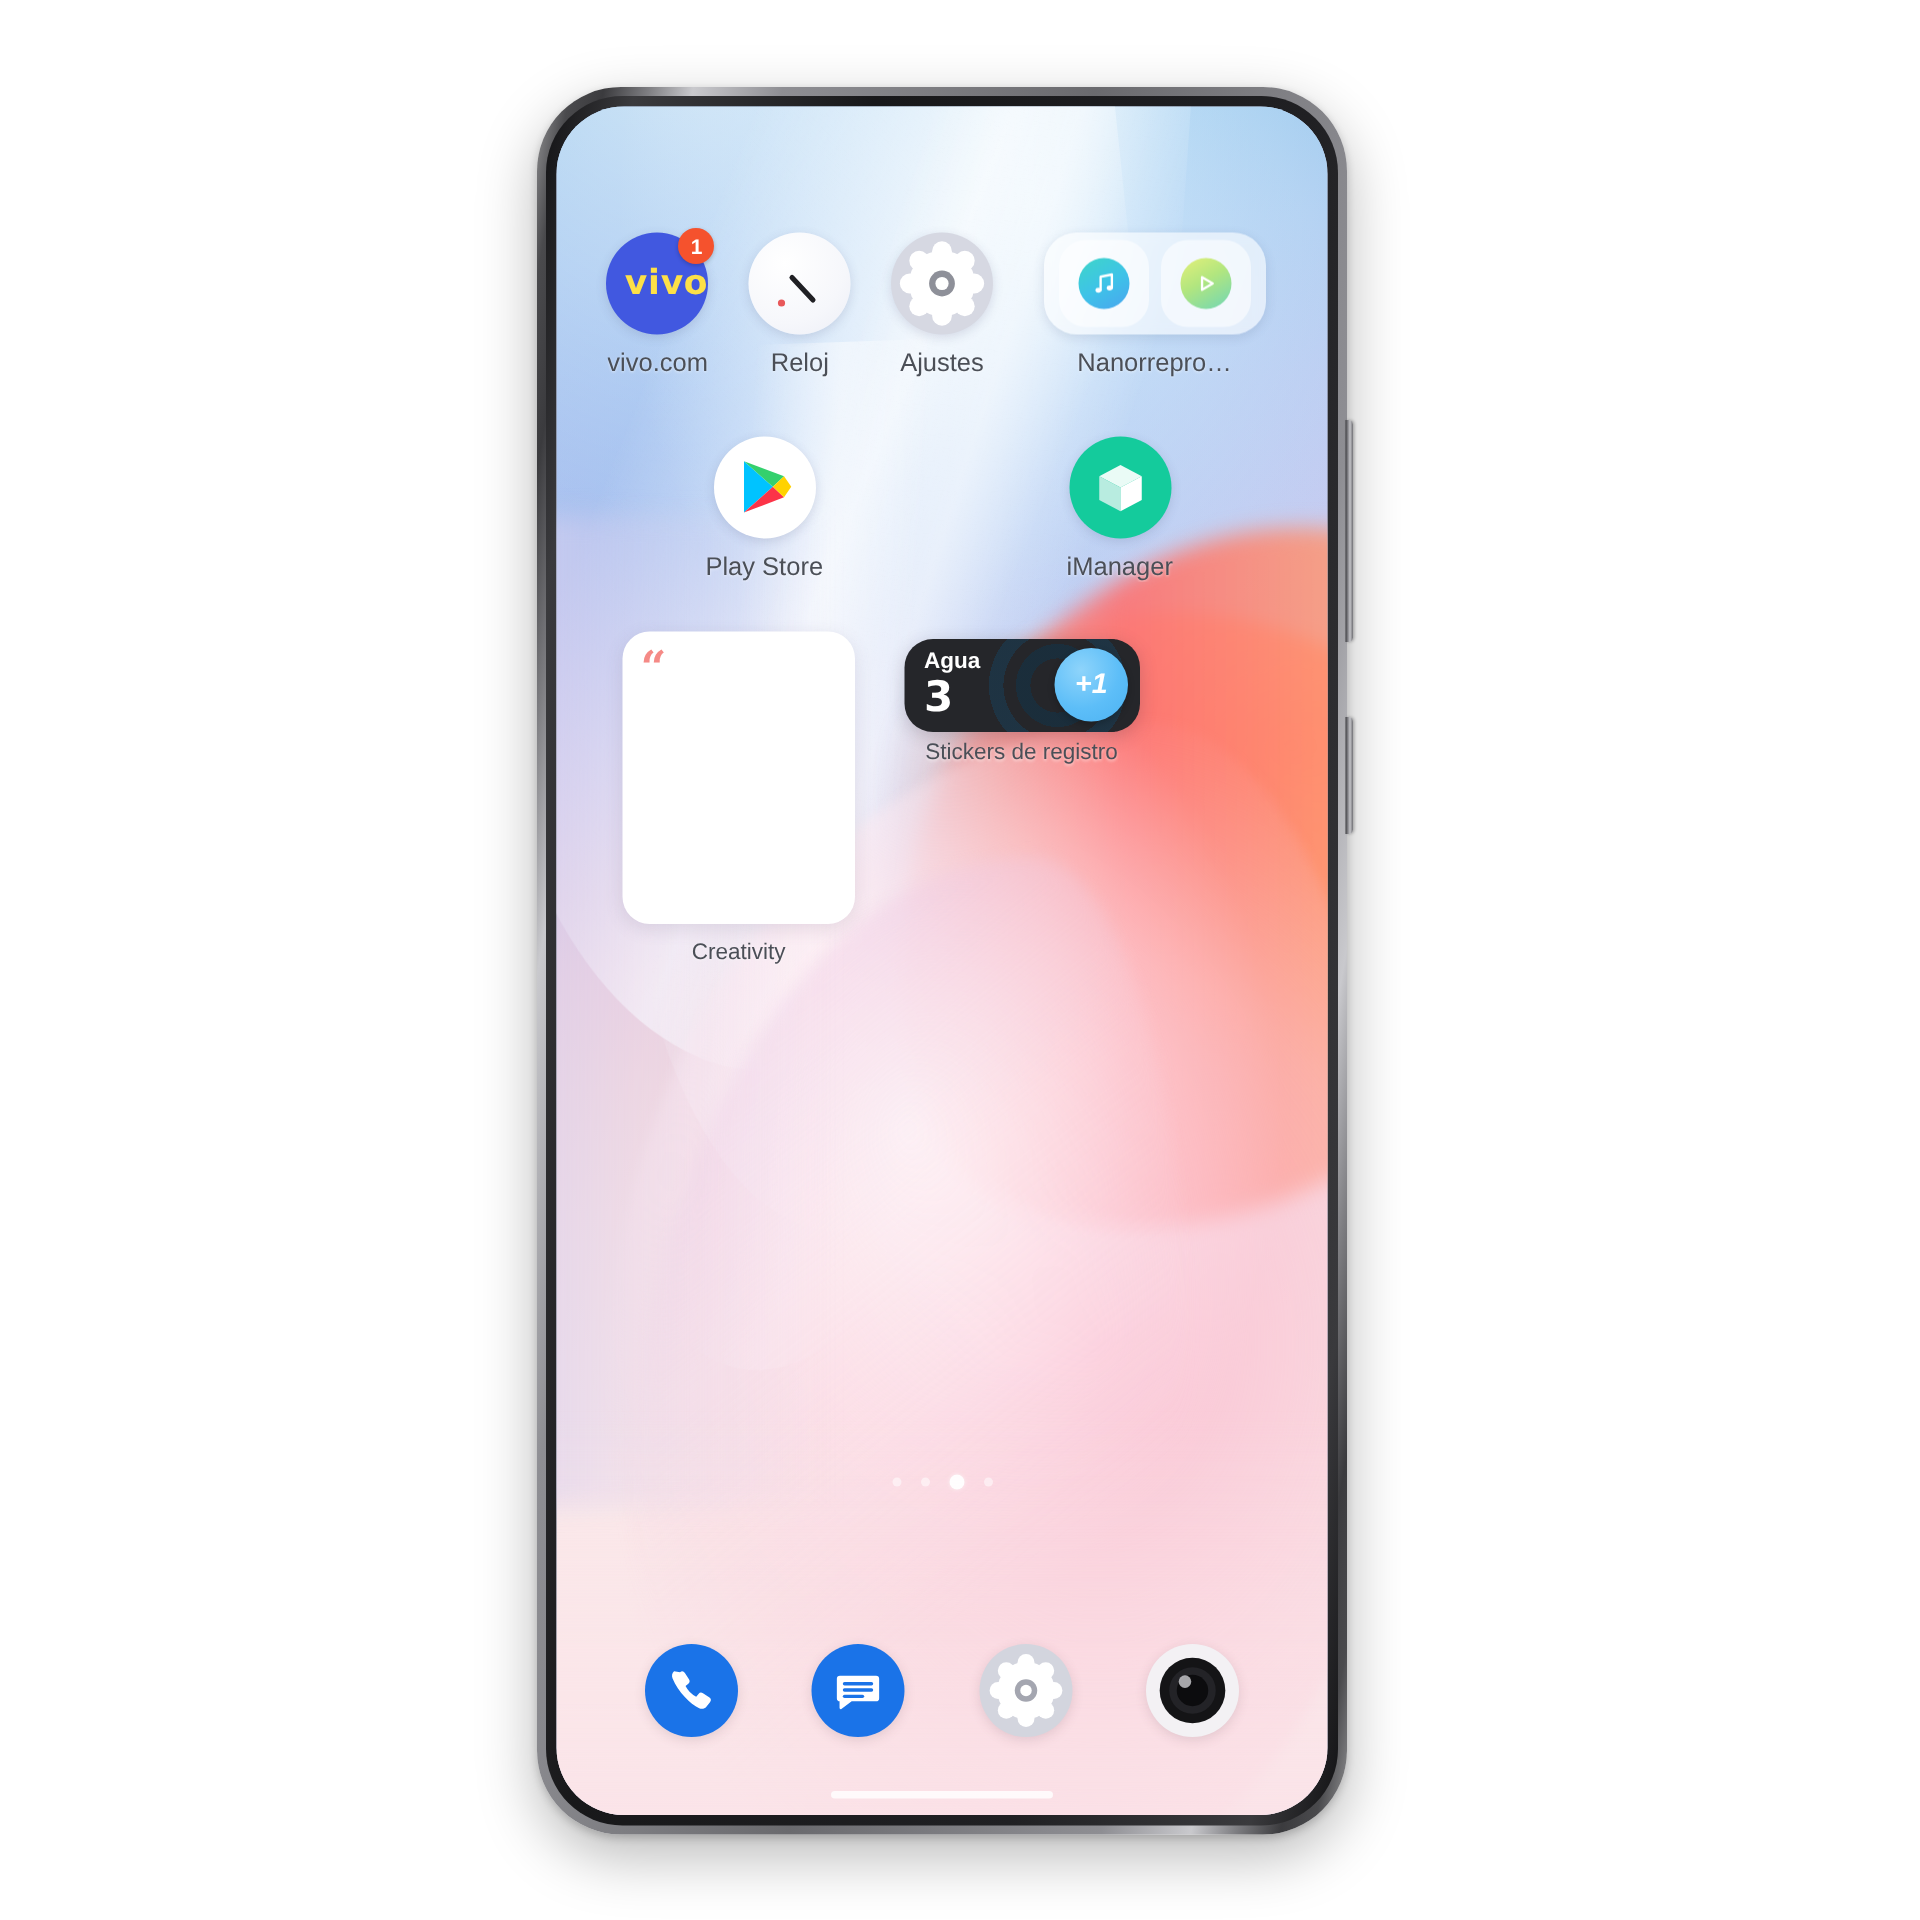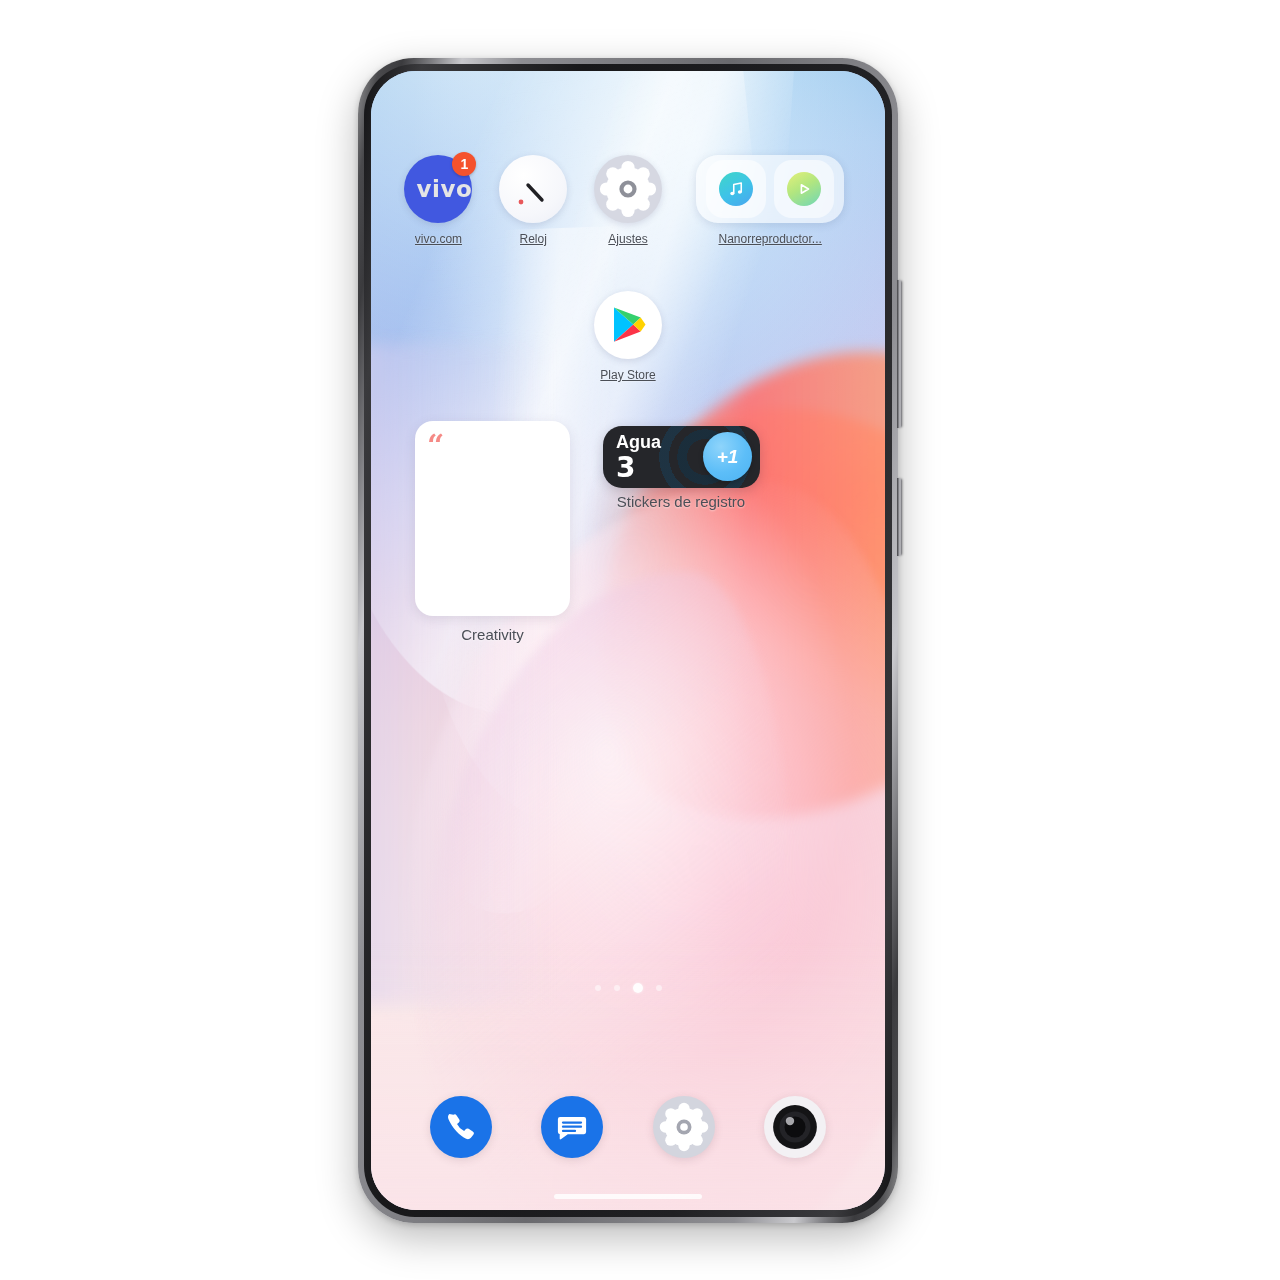--- a/index.html
+++ b/index.html
@@ -168,30 +168,29 @@
   #row-2 { top: 220px; }
 
   .app-cell {
     flex: 1 1 0;
     display: flex;
     flex-direction: column;
     align-items: center;
     gap: 10px;
   }
   .app-label {
-    font-size: 12px;
+    font-size: 17px;
     color: #4b4f57;
     line-height: 1.1;
     max-width: 104px;
     text-align: center;
     overflow: hidden;
     white-space: nowrap;
     text-overflow: ellipsis;
     text-shadow: 0 1px 2px rgba(255,255,255,0.55);
-    text-decoration: underline;
   }
 
   .icon-wrap { position: relative; width: 68px; height: 68px; }
   .icon-circle {
     width: 68px; height: 68px; border-radius: 50%;
     display: flex; align-items: center; justify-content: center;
     overflow: hidden;
     box-shadow: 0 2px 7px rgba(60,70,110,0.16);
   }
 
@@ -205,21 +204,21 @@
     color: #fff;
     font-size: 14px; font-weight: bold;
     display: flex; align-items: center; justify-content: center;
     padding: 0 6px;
     box-shadow: 0 1px 3px rgba(0,0,0,0.22);
   }
 
   
   .ic-vivo { background: #4158e0; }
   .ic-vivo .vv {
-    color: #e5e5e5; font-size: 23px; font-weight: 600;
+    color: #fde047; font-size: 23px; font-weight: 600;
     letter-spacing: 0.5px; font-family: "DejaVu Sans", sans-serif; margin-left: 12px;
   }
 
   
   .ic-clock { background: radial-gradient(circle at 36% 30%, #ffffff 0%, #f6f7fb 62%, #eceef6 100%); }
   .ic-settings-d { background: #d6d8e2; }
 
   
   .folder-pill {
     width: 148px; height: 68px;
@@ -307,21 +306,21 @@
     right: 6px; top: -18px;
     width: 98px; height: 98px;
     border-radius: 50%;
     background:
       radial-gradient(circle, rgba(37,38,42,1) 0 26%, rgba(26,46,60,1) 26% 40%, rgba(37,38,42,1) 40% 52%, rgba(30,52,68,1) 52% 66%, rgba(37,38,42,1) 66% 100%);
     opacity: 0.95;
   }
   #water-texts {
     position: absolute; left: 13px; top: 7px;
   }
-  #water-title { color: #ffffff; font-size: 18px; font-weight: bold; line-height: 1.1; }
+  #water-title { color: #ffffff; font-size: 15px; font-weight: bold; line-height: 1.1; }
   #water-value { color: #ffffff; font-size: 28px; font-weight: bold; line-height: 1.0; margin-top: 1px; font-family: "DejaVu Sans", sans-serif; }
   #water-plus {
     position: absolute;
     right: 8px; top: 6px;
     width: 49px; height: 49px;
     border-radius: 50%;
     background: radial-gradient(circle at 36% 30%, #8ed4fb 0%, #5dbef8 55%, #4bb2f2 100%);
     display: flex; align-items: center; justify-content: center;
     color: #ffffff;
     font-size: 19px; font-weight: bold; font-style: italic;
@@ -479,20 +478,32 @@
                   <path d="M8 4 L30 23.5 L8 43 Z" fill="#00c3ff"></path>
                   <path d="M8 4 L30 23.5 L38.5 15.5 Z" fill="#34d06d"></path>
                   <path d="M8 43 L30 23.5 L38.5 31.5 Z" fill="#fc3448"></path>
                   <path d="M30 23.5 L38.5 15.5 L44 23.5 L38.5 31.5 Z" fill="#ffd200"></path>
                 </svg>
               </div>
             </div>
             <div class="app-label">Play Store</div>
           </div>
 
+          <div class="app-cell">
+            <div class="icon-wrap">
+              <div class="icon-circle ic-imanager">
+                <svg width="40" height="40" viewBox="0 0 48 48">
+                  <path d="M24 6 L41 15 L24 24 L7 15 Z" fill="#eafbf6"></path>
+                  <path d="M7 15 L24 24 L24 43 L7 34 Z" fill="#b8ece0"></path>
+                  <path d="M41 15 L24 24 L24 43 L41 34 Z" fill="#ffffff"></path>
+                </svg>
+              </div>
+            </div>
+            <div class="app-label">iManager</div>
+          </div>
 
 
 
         </div>
 
         <div id="widgets">
 
           <div id="sticky-widget">
             <div id="sticky-quote">“</div>
           </div>

